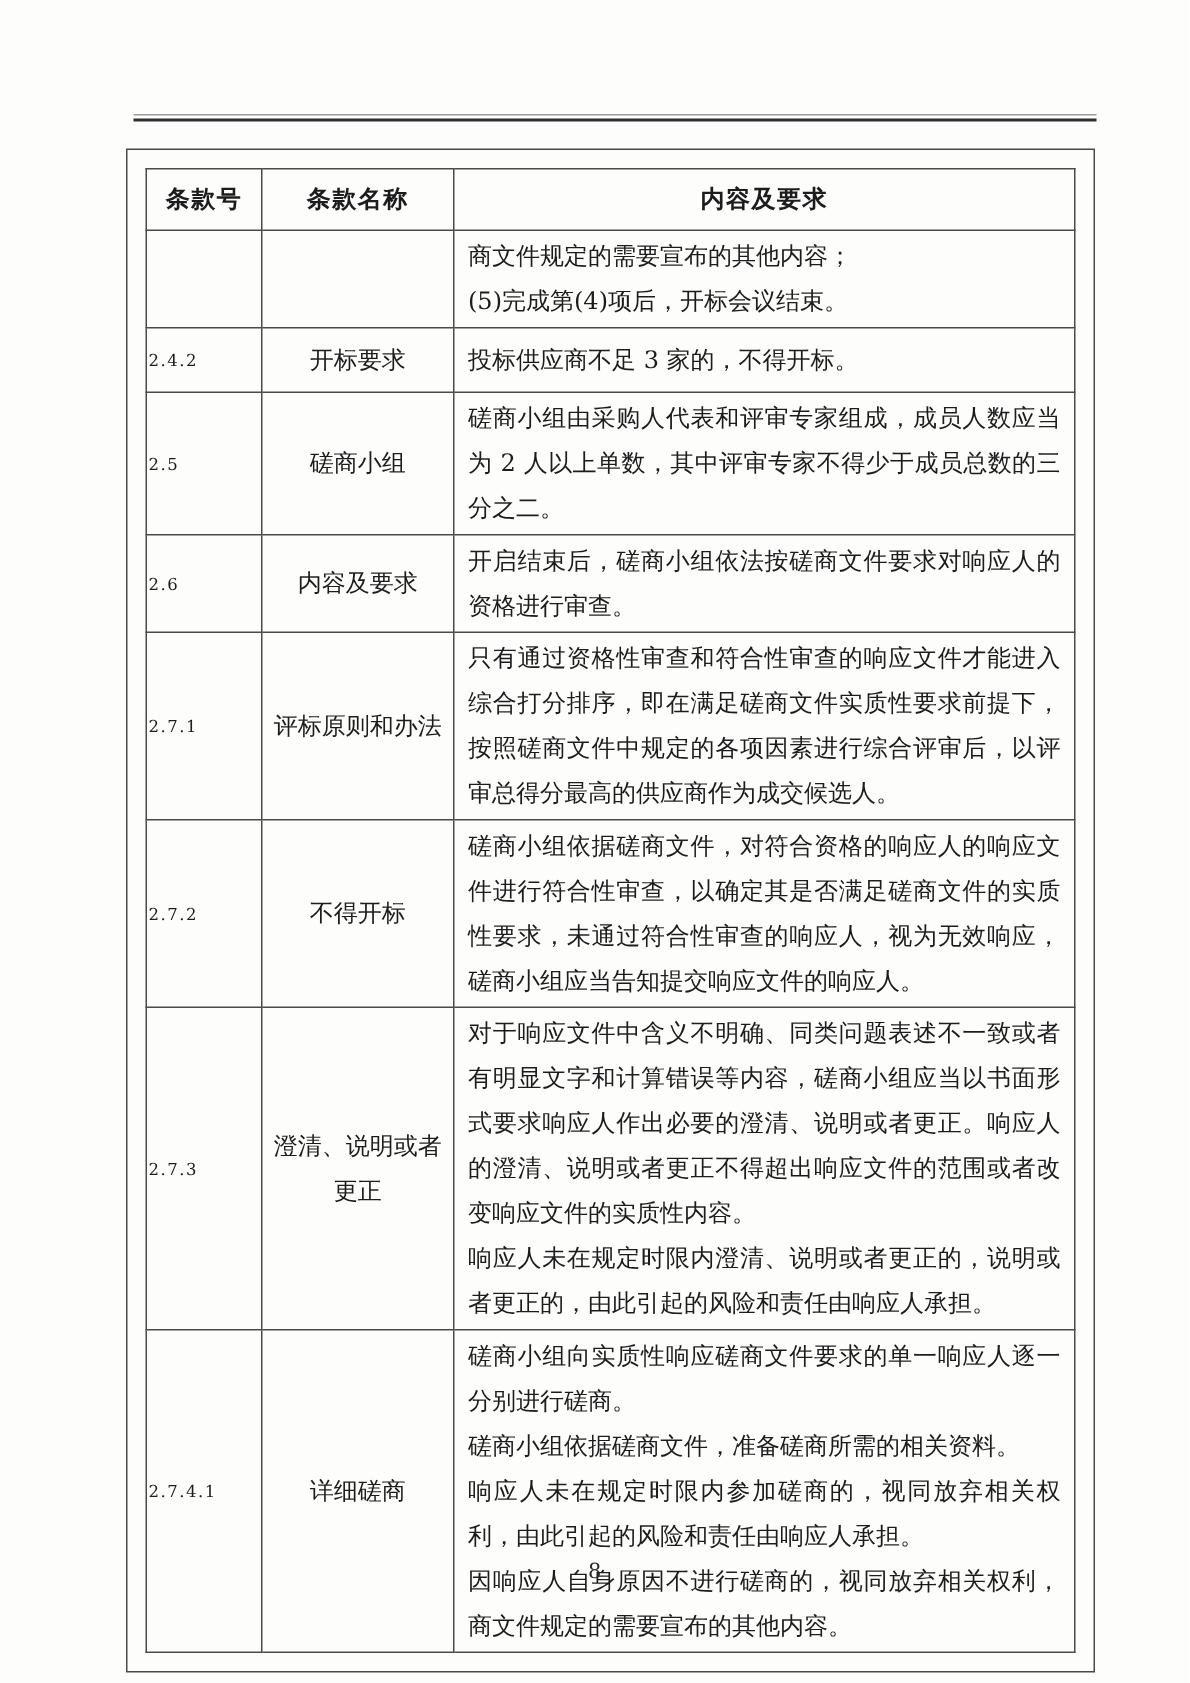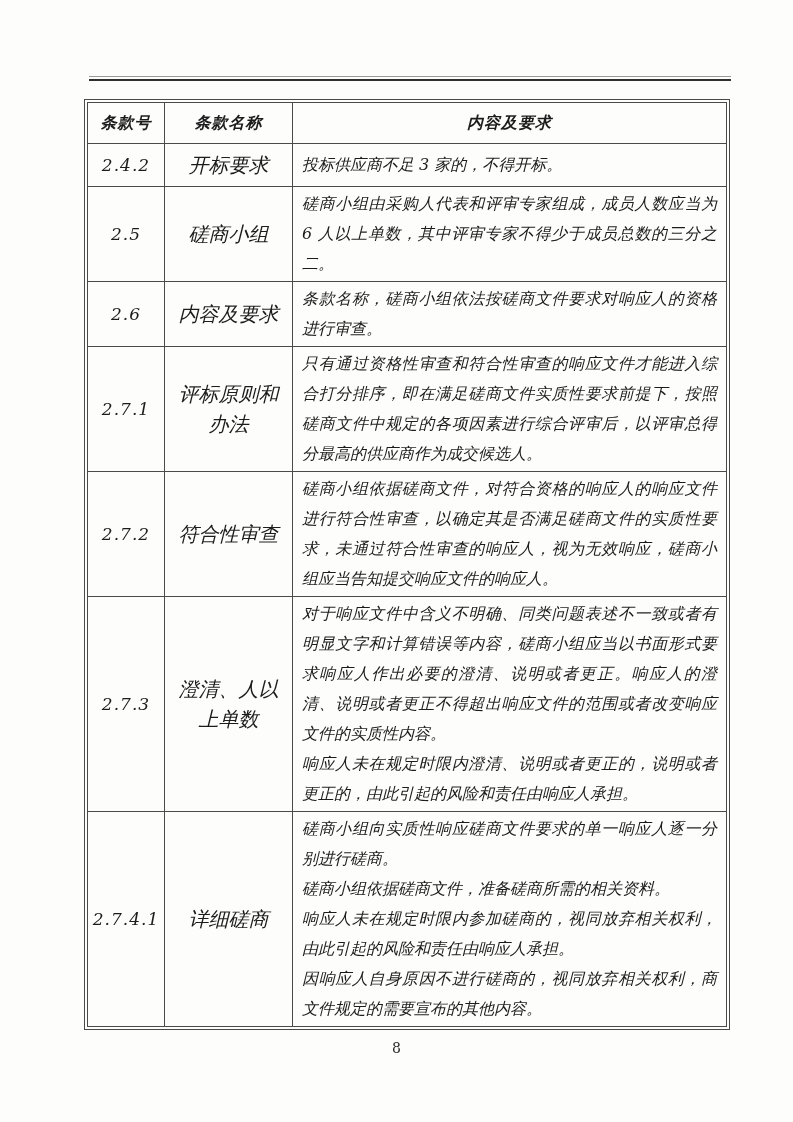--- a/index.html
+++ b/index.html
@@ -13,47 +13,46 @@
   }
   .header-rule{
     position:absolute;top:76px;left:89px;width:642px;height:2px;
     border-top:1px solid #9a9a9a;
     border-bottom:2px solid #2f2f2f;
   }
   .table-wrap{
     position:absolute;top:99px;left:84px;width:646px;
     box-sizing:border-box;
     border:1px solid #4a4a4a;
-    padding:2px;
+    padding:12px;
     background:#fdfdfc;
-    font-style:italic;
   }
   table.clause-table{
     width:100%;
     border-collapse:collapse;
     table-layout:fixed;
   }
   .clause-table th,.clause-table td{
     border:1px solid #4a4a4a;
     vertical-align:middle;
     box-sizing:border-box;
   }
   .clause-table th{
     font-size:16px;font-weight:600;
     text-align:center;height:41px;
     letter-spacing:1px;
   }
   col.c1{width:77px;}
   col.c2{width:128px;}
   td.c1{
-    text-align:center;font-size:17px;letter-spacing:1px;
+    text-align:left;font-size:11px;letter-spacing:1px;
     font-family:"DejaVu Serif","Liberation Serif",serif;
   }
   td.c2{
-    text-align:center;font-size:20px;padding:0 5px;line-height:30px;margin-left:34px;
+    text-align:center;font-size:16px;padding:0 5px;line-height:30px;margin-left:34px;
   }
   td.c3{
     font-size:16px;padding:2px 9px;
   }
   td.c3 p{
     margin:0;line-height:30px;
     text-align:justify;text-align-last:left;
     word-break:break-all;
   }
   tr.rh0 td{height:59px;}
@@ -84,58 +83,66 @@
           <col class="c3">
       </colgroup>
       <thead>
         <tr>
           <th>条款号</th>
           <th>条款名称</th>
           <th>内容及要求</th>
         </tr>
       </thead>
       <tbody>
+        <tr class="rh0">
+          <td class="c1"></td>
+          <td class="c2"></td>
+          <td class="c3">
+            <p>商文件规定的需要宣布的其他内容；</p>
+            <p>(5)完成第(4)项后，开标会议结束。</p>
+          </td>
+        </tr>
         <tr class="rh1">
           <td class="c1">2.4.2</td>
           <td class="c2">开标要求</td>
           <td class="c3">
             <p>投标供应商不足 3 家的，不得开标。</p>
           </td>
         </tr>
         <tr class="rh2">
           <td class="c1">2.5</td>
           <td class="c2">磋商小组</td>
           <td class="c3">
-            <p>磋商小组由采购人代表和评审专家组成，成员人数应当为 6 人以上单数，其中评审专家不得少于成员总数的三分之二。</p>
+            <p>磋商小组由采购人代表和评审专家组成，成员人数应当为 2 人以上单数，其中评审专家不得少于成员总数的三分之二。</p>
           </td>
         </tr>
         <tr class="rh3">
           <td class="c1">2.6</td>
           <td class="c2">内容及要求</td>
           <td class="c3">
-            <p>条款名称，磋商小组依法按磋商文件要求对响应人的资格进行审查。</p>
+            <p>开启结束后，磋商小组依法按磋商文件要求对响应人的资格进行审查。</p>
           </td>
         </tr>
         <tr class="rh4">
           <td class="c1">2.7.1</td>
           <td class="c2">评标原则和办法</td>
           <td class="c3">
             <p>只有通过资格性审查和符合性审查的响应文件才能进入综合打分排序，即在满足磋商文件实质性要求前提下，按照磋商文件中规定的各项因素进行综合评审后，以评审总得分最高的供应商作为成交候选人。</p>
           </td>
         </tr>
         <tr class="rh5">
           <td class="c1">2.7.2</td>
-          <td class="c2">符合性审查</td>
+          <td class="c2">不得开标</td>
           <td class="c3">
             <p>磋商小组依据磋商文件，对符合资格的响应人的响应文件进行符合性审查，以确定其是否满足磋商文件的实质性要求，未通过符合性审查的响应人，视为无效响应，磋商小组应当告知提交响应文件的响应人。</p>
           </td>
         </tr>
         <tr class="rh6">
           <td class="c1">2.7.3</td>
-          <td class="c2">澄清、人以上单数</td>
+          <td class="c2">澄清、说明或者更正</td>
           <td class="c3">
             <p>对于响应文件中含义不明确、同类问题表述不一致或者有明显文字和计算错误等内容，磋商小组应当以书面形式要求响应人作出必要的澄清、说明或者更正。响应人的澄清、说明或者更正不得超出响应文件的范围或者改变响应文件的实质性内容。</p>
             <p>响应人未在规定时限内澄清、说明或者更正的，说明或者更正的，由此引起的风险和责任由响应人承担。</p>
           </td>
         </tr>
         <tr class="rh7">
           <td class="c1">2.7.4.1</td>
           <td class="c2">详细磋商</td>
           <td class="c3">
             <p>磋商小组向实质性响应磋商文件要求的单一响应人逐一分别进行磋商。</p>

